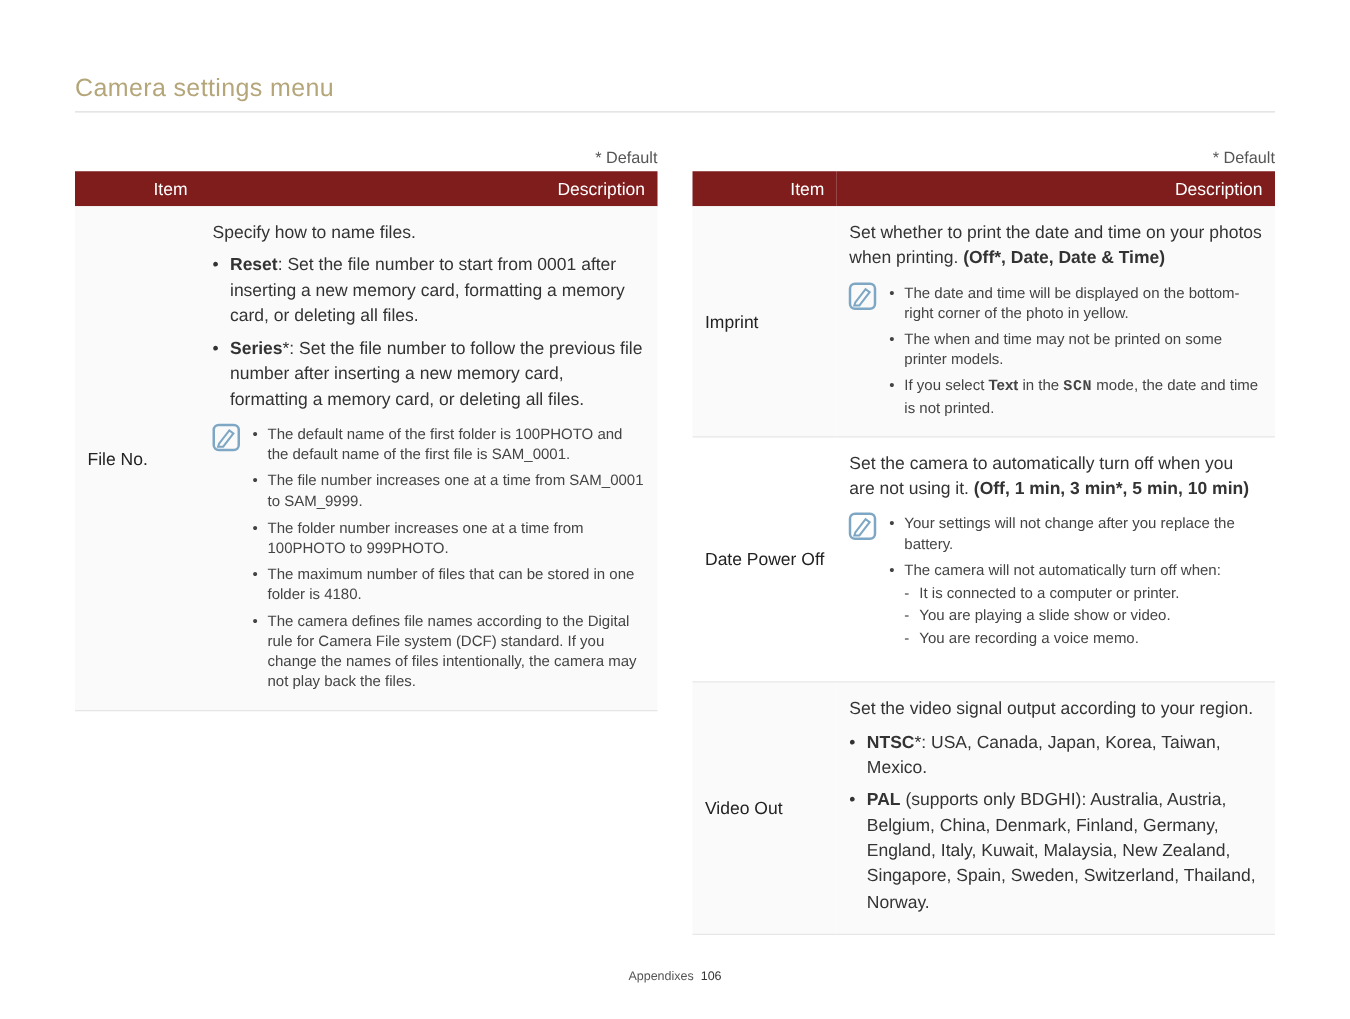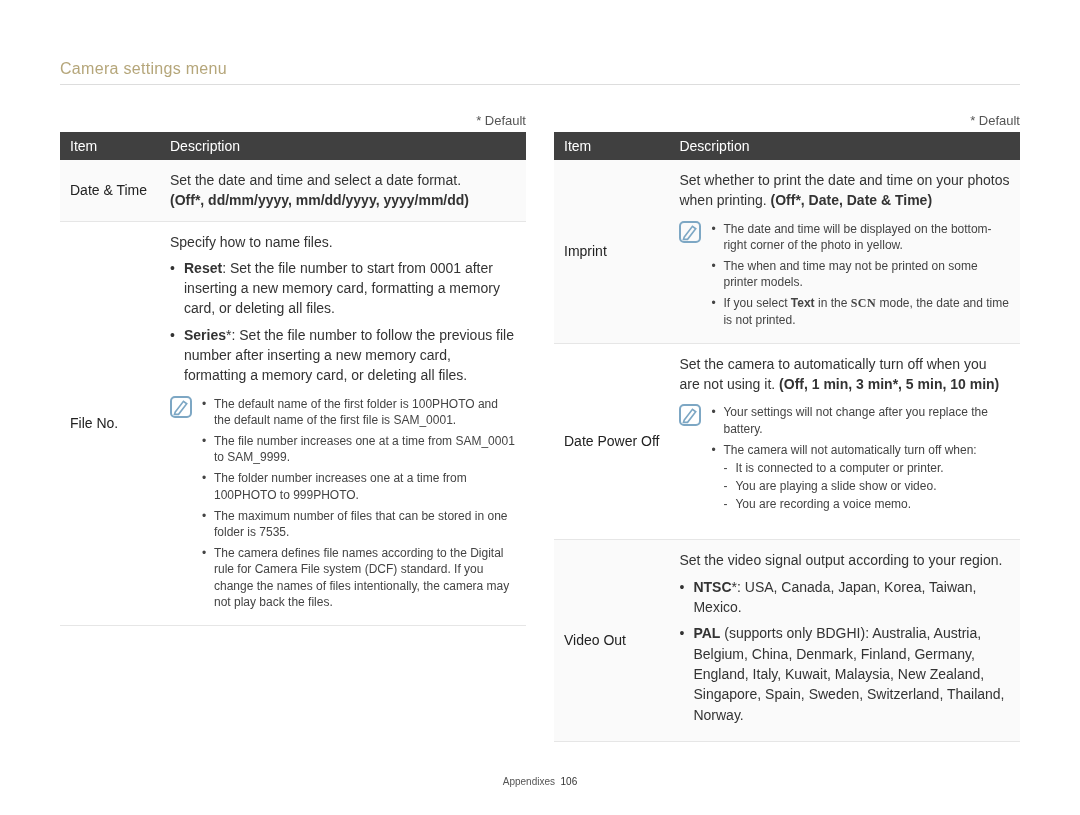--- a/index.html
+++ b/index.html
@@ -7,41 +7,41 @@
     font-family: Arial, Helvetica, sans-serif;
     background: #fff;
     width: 1080px;
     height: 815px;
     padding: 60px 60px 30px 60px;
     position: relative;
     color: #333;
     font-size: 14px;
   }
   .page-title {
-    font-size: 16px;
+    font-size: 20px;
     color: #b5a67a;
     font-weight: 300;
     margin-bottom: 6px;
     letter-spacing: 0.3px;
   }
   .hr { height: 1px; background: #ddd; margin-bottom: 28px; }
   .columns { display: flex; gap: 28px; }
   .col { flex: 1 1 50%; }
   .default-note {
     text-align: right;
     font-size: 13px;
     color: #555;
     margin-bottom: 4px;
   }
   table { width: 100%; border-collapse: collapse; }
   thead th {
-    background: #404040;
+    background: #7f1d1d;
     color: #fff;
     font-weight: 400;
-    text-align: left;
+    text-align: right;
     padding: 6px 10px;
     font-size: 14px;
   }
   thead th:first-child { width: 100px; }
   tbody td {
     padding: 10px 10px;
     vertical-align: top;
     border-bottom: 1px solid #e6e6e6;
     font-size: 14px;
     line-height: 1.45;
@@ -125,47 +125,40 @@
   .footer {
     position: absolute;
     bottom: 28px;
     left: 0;
     right: 0;
     text-align: center;
     font-size: 10px;
     color: #555;
   }
   .footer .pnum { color: #333; }
-  .scn { font-family: Liberation Serif, serif; font-weight: 700; letter-spacing: 0.5px; }
+  .scn { font-family: Liberation Mono, monospace; font-weight: 700; letter-spacing: 0.5px; }
 </style>
 </head>
 <body>
 
 <div class="page-title">Camera settings menu</div>
 <div class="hr"></div>
 
 <div class="columns">
 
   <div class="col">
     <div class="default-note">* Default</div>
     <table>
       <thead>
         <tr>
           <th>Item</th>
           <th>Description</th>
         </tr>
       </thead>
       <tbody>
-        <tr>
-          <td class="item">Date &amp; Time</td>
-          <td>
-            <span>Set the date and time and select a date format.</span><br>
-            <span class="bold">(Off*, dd/mm/yyyy, mm/dd/yyyy, yyyy/mm/dd)</span>
-          </td>
-        </tr>
         <tr>
           <td class="item">File No.</td>
           <td>
             <span>Specify how to name files.</span>
             <ul class="bullets">
               <li>
                 <span class="bold">Reset</span><span>: Set the file number to start from 0001 after inserting a new memory card, formatting a memory card, or deleting all files.</span>
               </li>
               <li>
                 <span class="bold">Series</span><span>*: Set the file number to follow the previous file number after inserting a new memory card, formatting a memory card, or deleting all files.</span>
@@ -174,21 +167,21 @@
             <div class="note-box">
               <span class="note-icon">
                 <svg viewBox="0 0 22 22" width="18" height="18">
                     <path d="M4 17 L14 4 L18 7 L8 20 L3 20 Z" fill="none" stroke="#7da7c4" stroke-width="2"></path>
                   </svg>
               </span>
               <ul class="small-bullets">
                 <li>The default name of the first folder is 100PHOTO and the default name of the first file is SAM_0001.</li>
                 <li>The file number increases one at a time from SAM_0001 to SAM_9999.</li>
                 <li>The folder number increases one at a time from 100PHOTO to 999PHOTO.</li>
-                <li>The maximum number of files that can be stored in one folder is 7535.</li>
+                <li>The maximum number of files that can be stored in one folder is 4180.</li>
                 <li>The camera defines file names according to the Digital rule for Camera File system (DCF) standard. If you change the names of files intentionally, the camera may not play back the files.</li>
               </ul>
             </div>
           </td>
         </tr>
       </tbody>
     </table>
   </div>
 
   <div class="col">

